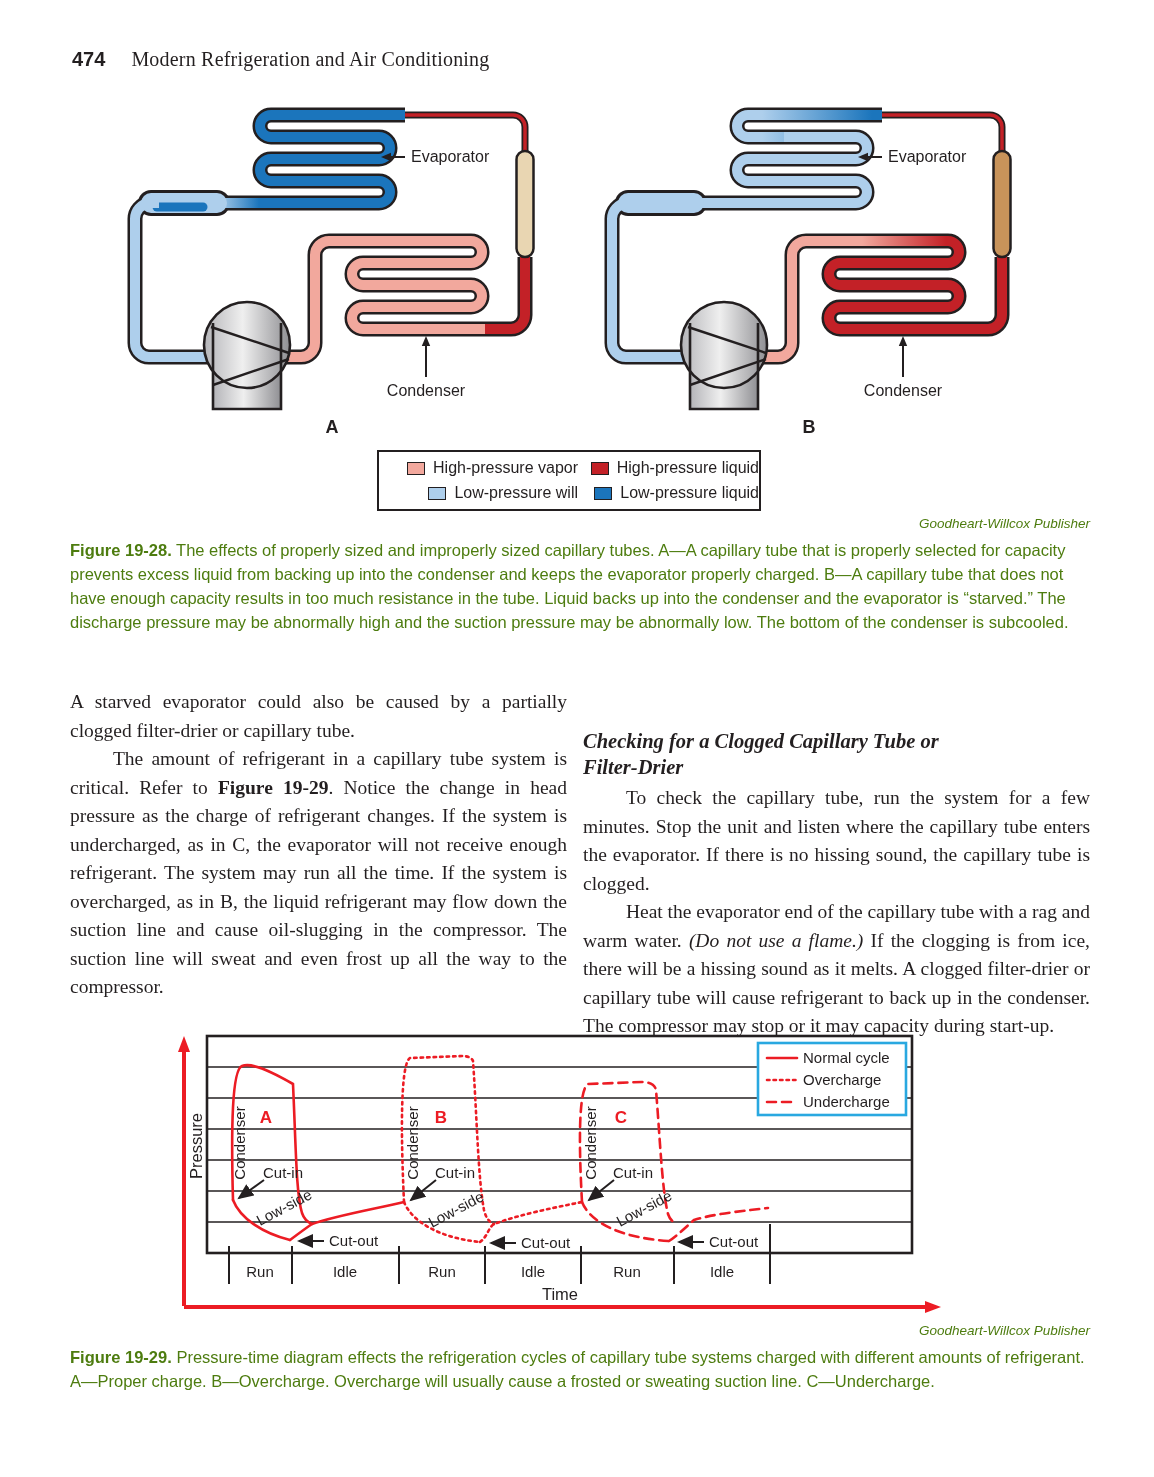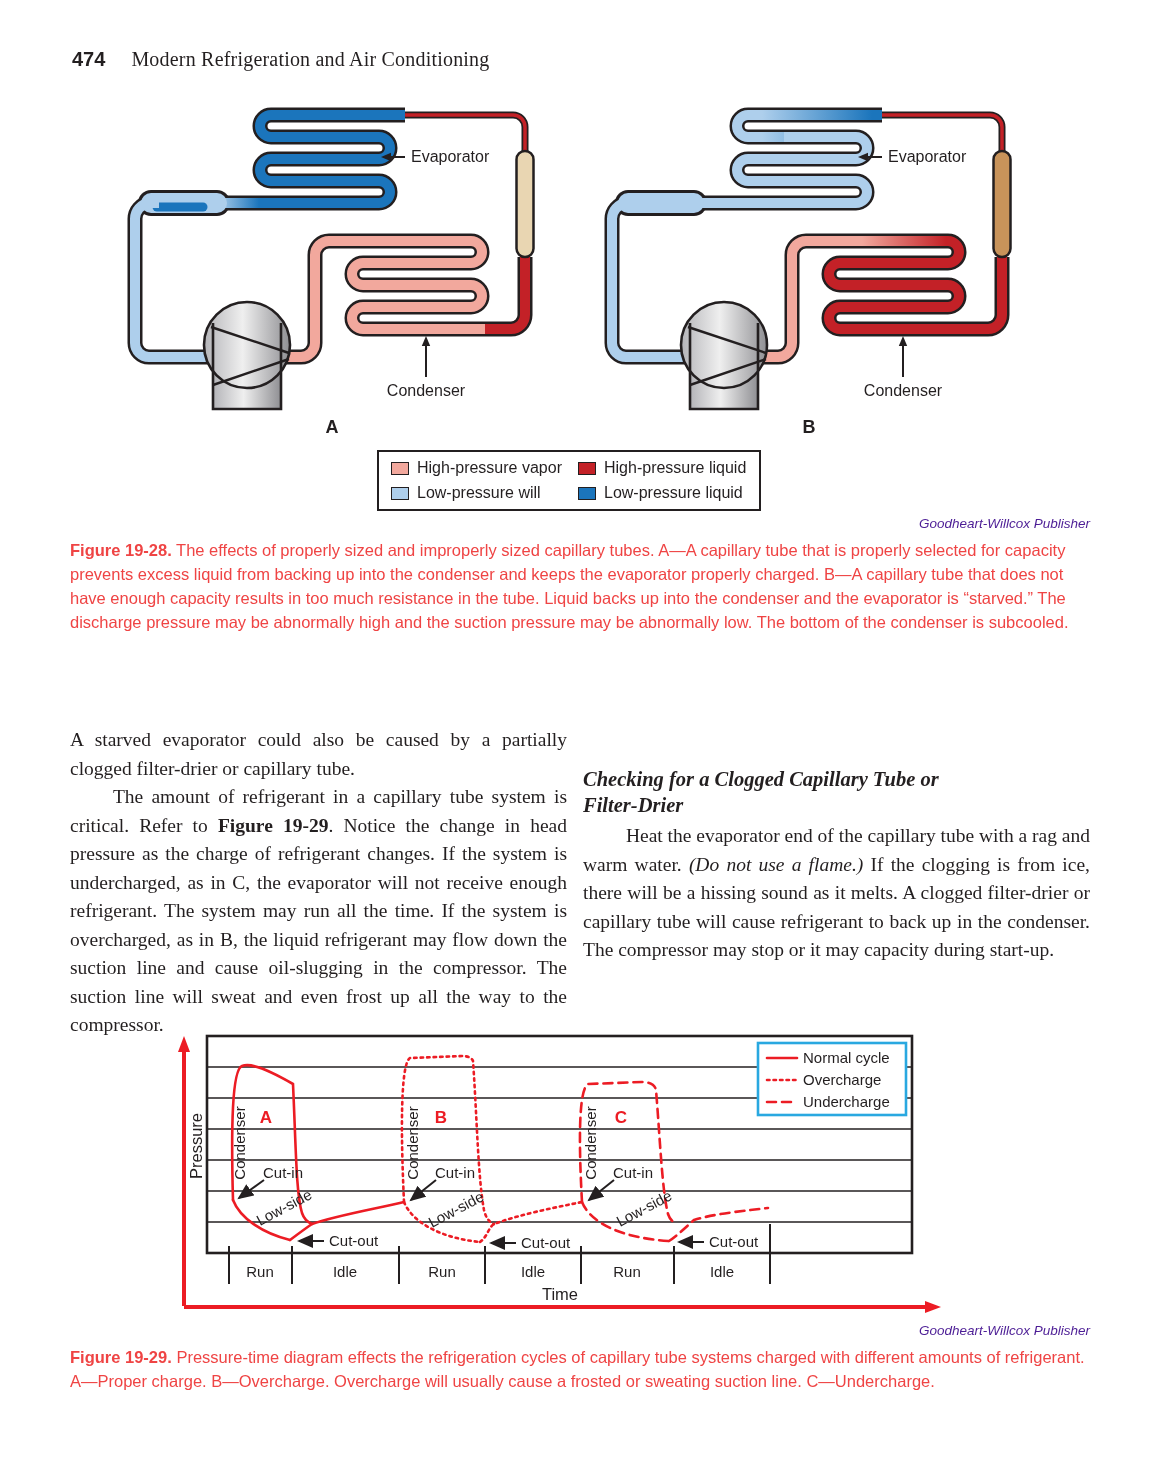--- a/index.html
+++ b/index.html
@@ -44,35 +44,35 @@
   .filter{stroke:var(--ink);stroke-width:2.5;}
   .st-db{stop-color:var(--dark-blue);} .st-lb{stop-color:var(--light-blue);}
   .st-pk{stop-color:var(--pink);} .st-dr{stop-color:var(--dark-red);}
   .diag text{font-family:"Liberation Sans",sans-serif;fill:var(--ink);}
   .diag .lbl{font-size:16px;}
   .diag .letter{font-size:18px;font-weight:bold;}
 
   
   .legend28{position:absolute;left:377px;top:450px;width:384px;border:2px solid var(--ink);
     background:#fff;display:grid;grid-template-columns:187px 1fr;padding:7px 0 7px 12px;row-gap:7px;}
-  .legend28 .item{display:flex;align-items:center;gap:8px;font-size:16px;}
+  .legend28 .item{display:flex;align-items:center;gap:8px;font-size:16px;justify-content:flex-end;}
   .legend28 .sw{width:18px;height:13px;border:1.8px solid var(--ink);flex:none;}
 
   .credit{position:absolute;right:64px;font-family:"Liberation Sans",sans-serif;
-    font-style:italic;font-size:13.5px;color:#4c1d95;}
+    font-style:italic;font-size:13.5px;color:#4d7c0f;}
   .credit28{top:516px;}
   .credit29{top:1323px;}
 
-  .caption{position:absolute;left:70px;width:1020px;font-size:16.5px;line-height:24px;color:#ef4444;}
+  .caption{position:absolute;left:70px;width:1020px;font-size:16.5px;line-height:24px;color:#4d7c0f;}
   .caption b{font-weight:bold;}
   .caption28{top:538px;}
   .caption29{top:1345px;}
 
   
-  .col{position:absolute;top:726px;font-family:"Liberation Serif",serif;font-size:19.5px;
+  .col{position:absolute;top:688px;font-family:"Liberation Serif",serif;font-size:19.5px;
     line-height:28.5px;text-align:justify;}
   .col-left{left:70px;width:497px;}
   .col-right{left:583px;width:507px;}
   .col p.ind{text-indent:2.2em;}
   .col-right h3{font-size:20.5px;font-style:italic;font-weight:bold;line-height:26px;
     max-width:370px;text-align:left;margin-bottom:4px;margin-top:40px;}
 
   
   .chart{position:absolute;left:172px;top:1028px;width:784px;height:288px;}
   .chart text{font-family:"Liberation Sans",sans-serif;fill:var(--ink);font-size:15px;}
@@ -234,20 +234,21 @@
     <span> </span>
     <span>The effects of properly sized and improperly sized capillary tubes. A—A capillary tube that is properly selected for capacity prevents excess liquid from backing up into the condenser and keeps the evaporator properly charged. B—A capillary tube that does not have enough capacity results in too much resistance in the tube. Liquid backs up into the condenser and the evaporator is “starved.” The discharge pressure may be abnormally high and the suction pressure may be abnormally low. The bottom of the condenser is subcooled.</span>
   </div>
 
   <div class="col col-left">
     <p>A starved evaporator could also be caused by a partially clogged filter-drier or capillary tube.</p>
     <p class="ind"><span>The amount of refrigerant in a capillary tube system is critical. Refer to </span><b>Figure 19-29</b><span>. Notice the change in head pressure as the charge of refrigerant changes. If the system is undercharged, as in C, the evaporator will not receive enough refrigerant. The system may run all the time. If the system is overcharged, as in B, the liquid refrigerant may flow down the suction line and cause oil-slugging in the compressor. The suction line will sweat and even frost up all the way to the compressor.</span></p>
   </div>
   <div class="col col-right">
     <h3>Checking for a Clogged Capillary Tube or Filter-Drier</h3>
+    <p class="ind">To check the capillary tube, run the system for a few minutes. Stop the unit and listen where the capillary tube enters the evaporator. If there is no hissing sound, the capillary tube is clogged.</p>
     <p class="ind"><span>Heat the evaporator end of the capillary tube with a rag and warm water. </span><i>(Do not use a flame.)</i><span> If the clogging is from ice, there will be a hissing sound as it melts. A clogged filter-drier or capillary tube will cause refrigerant to back up in the condenser. The compressor may stop or it may capacity during start-up.</span></p>
   </div>
 
   <svg class="chart" viewBox="0 0 784 288">
     <defs>
       <marker id="ah" markerWidth="9" markerHeight="8" refX="7" refY="3.5" orient="auto">
         <path d="M0,0 L8,3.5 L0,7 z" fill="#231f20"></path>
       </marker>
     </defs>
 

